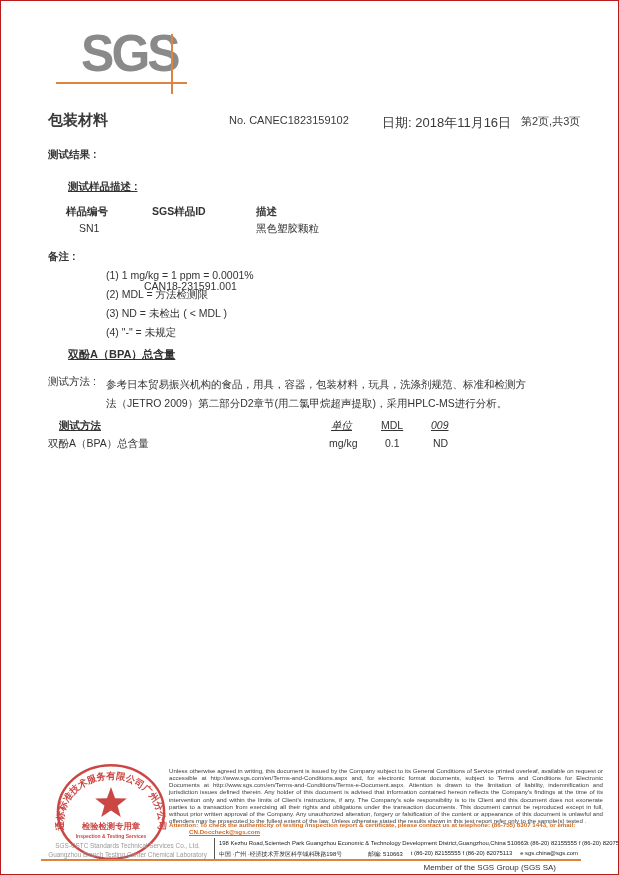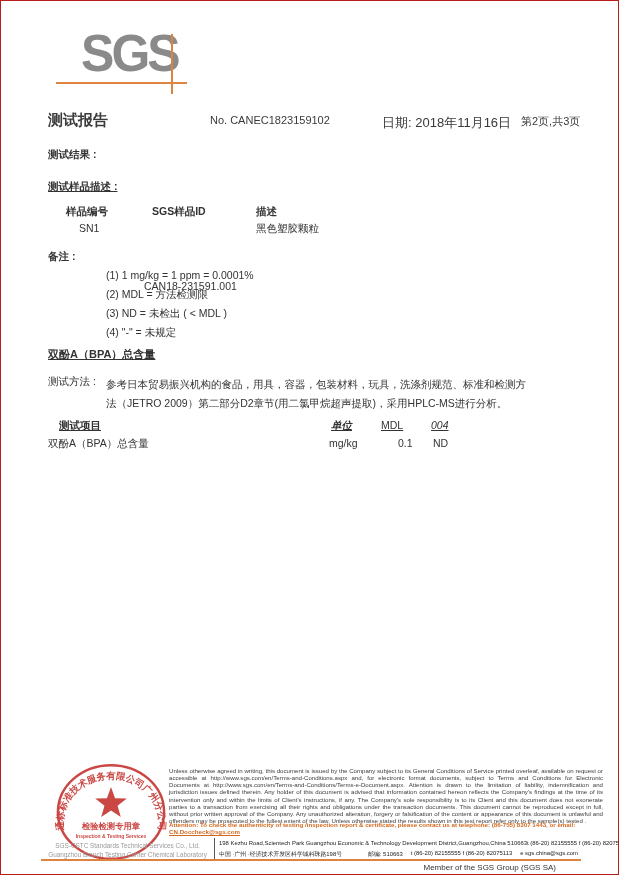--- a/index.html
+++ b/index.html
@@ -20,26 +20,26 @@
     position: absolute; left: 80px; top: 26px;
     font-size: 52px; font-weight: bold; letter-spacing: -3px;
     color: #8a8a8a; line-height: 1;
     transform: scaleX(0.96); transform-origin: left top;
   }
   .logo-hline { position: absolute; left: 55px; top: 81px; width: 131px; height: 2px; background: #dd8440; }
   .logo-vline { position: absolute; left: 170px; top: 33px; width: 2px; height: 60px; background: #dd8440; }
 
   
   .report-title { position: absolute; left: 47px; top: 110px; font-size: 15px; font-weight: bold; color: #3a3a3a; }
-  .report-no   { position: absolute; left: 209px; top: 113px; font-size: 11px; color: #3a3a3a; }
+  .report-no   { position: absolute; left: 228px; top: 113px; font-size: 11px; color: #3a3a3a; }
   .report-date { position: absolute; left: 381px; top: 113px; font-size: 13px; color: #3a3a3a; }
   .report-page { position: absolute; left: 520px; top: 113px; font-size: 11px; color: #3a3a3a; }
 
   .label-bold { font-weight: bold; font-size: 10.5px; color: #333; }
-  .u { text-decoration: underline; }
+  .u { text-decoration: underline; margin-left: 20px; }
 
   .results-label { position: absolute; left: 47px; top: 147px; }
   .sample-heading { position: absolute; left: 47px; top: 179px; }
 
   
   .s-col-h { position: absolute; font-weight: bold; font-size: 10.5px; color: #333; }
   .s-col-v { position: absolute; font-size: 10.5px; color: #333; }
 
   .remarks-heading { position: absolute; left: 47px; top: 249px; }
   .remark-item { position: absolute; left: 105px; font-size: 10.5px; color: #333; }
@@ -80,21 +80,21 @@
 </style>
 </head>
 <body>
 
 <div class="page">
 
   <div class="logo-text">SGS</div>
   <div class="logo-hline"></div>
   <div class="logo-vline"></div>
 
-  <div class="report-title">测试报告</div>
+  <div class="report-title">包装材料</div>
   <div class="report-no">No. CANEC1823159102</div>
   <div class="report-date">日期: 2018年11月16日</div>
   <div class="report-page">第2页,共3页</div>
 
   <div class="results-label label-bold">测试结果 :</div>
 
   <div class="sample-heading label-bold u">测试样品描述 :</div>
 
   <div class="s-col-h" style="left:65px; top:204px;">样品编号</div>
   <div class="s-col-h" style="left:151px; top:204px;">SGS样品ID</div>
@@ -110,28 +110,28 @@
   <div class="remark-item" style="top:306px;">(3) ND = 未检出 ( &lt; MDL )</div>
   <div class="remark-item" style="top:325px;">(4) "-" = 未规定</div>
 
   <div class="bpa-heading label-bold u">双酚A（BPA）总含量</div>
   <div class="method-label label-bold" style="font-weight:normal;">测试方法 :</div>
   <div class="method-text">
     <span>参考日本贸易振兴机构的食品，用具，容器，包装材料，玩具，洗涤剂规范、标准和检测方</span><br>
     <span>法（JETRO 2009）第二部分D2章节(用二氯甲烷超声提取)，采用HPLC-MS进行分析。</span>
   </div>
 
-  <div class="r-h" style="left:58px;  top:418px; font-weight:bold;">测试项目</div>
-  <div class="r-h" style="left:330px; top:418px; font-weight:bold; font-style:italic;">单位</div>
+  <div class="r-h" style="left:58px;  top:418px; font-weight:bold;">测试方法</div>
+  <div class="r-h" style="left:330px; top:418px; font-weight:normal; font-style:italic;">单位</div>
   <div class="r-h" style="left:380px; top:418px;">MDL</div>
-  <div class="r-h" style="left:430px; top:418px; font-style:italic;">004</div>
+  <div class="r-h" style="left:430px; top:418px; font-style:italic;">009</div>
 
   <div class="r-v" style="left:47px;  top:436px;">双酚A（BPA）总含量</div>
   <div class="r-v" style="left:328px; top:436px;">mg/kg</div>
-  <div class="r-v" style="left:384px; top:436px;margin-left:13px;">0.1</div>
+  <div class="r-v" style="left:384px; top:436px;">0.1</div>
   <div class="r-v" style="left:432px; top:436px;">ND</div>
 
   <div class="disclaimer">Unless otherwise agreed in writing, this document is issued by the Company subject to its General Conditions of Service printed overleaf, available on request or accessible at http://www.sgs.com/en/Terms-and-Conditions.aspx and, for electronic format documents, subject to Terms and Conditions for Electronic Documents at http://www.sgs.com/en/Terms-and-Conditions/Terms-e-Document.aspx. Attention is drawn to the limitation of liability, indemnification and jurisdiction issues defined therein. Any holder of this document is advised that information contained hereon reflects the Company's findings at the time of its intervention only and within the limits of Client's instructions, if any. The Company's sole responsibility is to its Client and this document does not exonerate parties to a transaction from exercising all their rights and obligations under the transaction documents. This document cannot be reproduced except in full, without prior written approval of the Company. Any unauthorized alteration, forgery or falsification of the content or appearance of this document is unlawful and offenders may be prosecuted to the fullest extent of the law. Unless otherwise stated the results shown in this test report refer only to the sample(s) tested .</div>
   <div class="attention">
     <span>Attention: To check the authenticity of testing /inspection report &amp; certificate, please contact us at telephone: (86-755) 8307 1443, or email: </span><a href="#" class="u">CN.Doccheck@sgs.com</a>
   </div>
 
   <svg class="stamp" viewBox="0 0 110 98">
     <ellipse cx="55" cy="49" rx="51" ry="45" fill="none" stroke="#c53430" stroke-width="2.4"></ellipse>
     <path id="arcTop" d="M 12 74 A 46 42 0 1 1 98 74" fill="none"></path>

